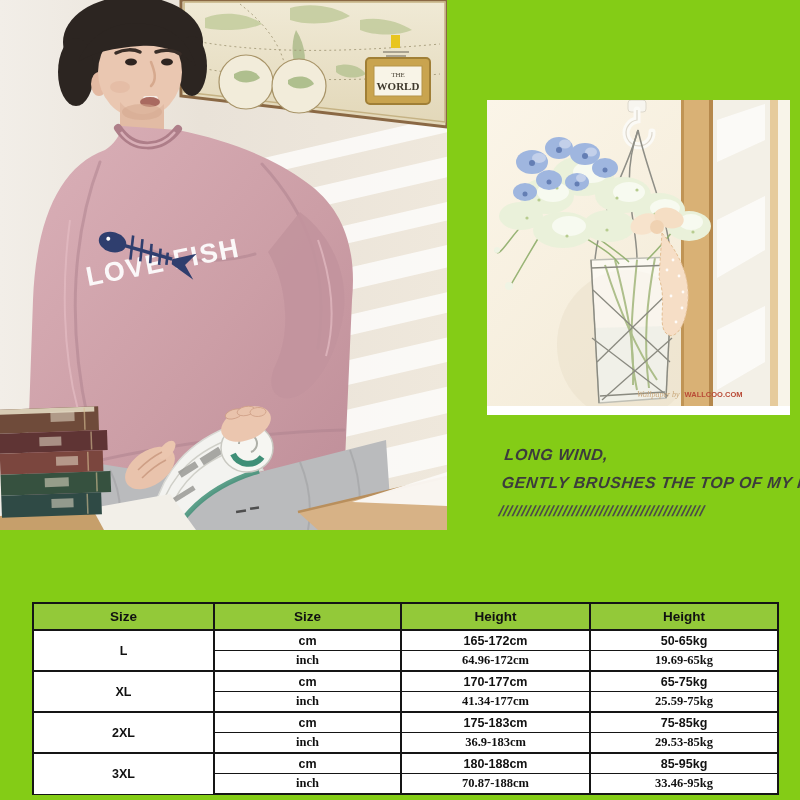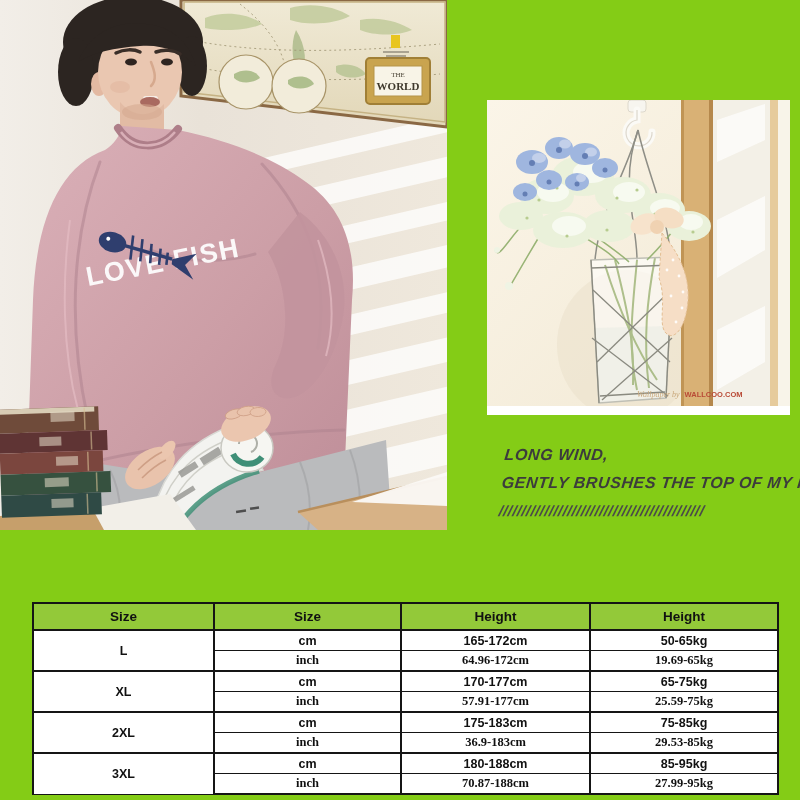--- a/index.html
+++ b/index.html
@@ -432,21 +432,21 @@
         <td>19.69-65kg</td>
       </tr>
       <tr class="row-cm">
         <td rowspan="2">XL</td>
         <td>cm</td>
         <td>170-177cm</td>
         <td>65-75kg</td>
       </tr>
       <tr class="row-inch">
         <td>inch</td>
-        <td>57.91-177cm</td>
+        <td>41.34-177cm</td>
         <td>25.59-75kg</td>
       </tr>
       <tr class="row-cm">
         <td rowspan="2">2XL</td>
         <td>cm</td>
         <td>175-183cm</td>
         <td>75-85kg</td>
       </tr>
       <tr class="row-inch">
         <td>inch</td>
@@ -455,17 +455,17 @@
       </tr>
       <tr class="row-cm">
         <td rowspan="2">3XL</td>
         <td>cm</td>
         <td>180-188cm</td>
         <td>85-95kg</td>
       </tr>
       <tr class="row-inch">
         <td>inch</td>
         <td>70.87-188cm</td>
-        <td>27.99-95kg</td>
+        <td>33.46-95kg</td>
       </tr>
     </tbody>
   </table>
 </div>
 
 </body></html>

